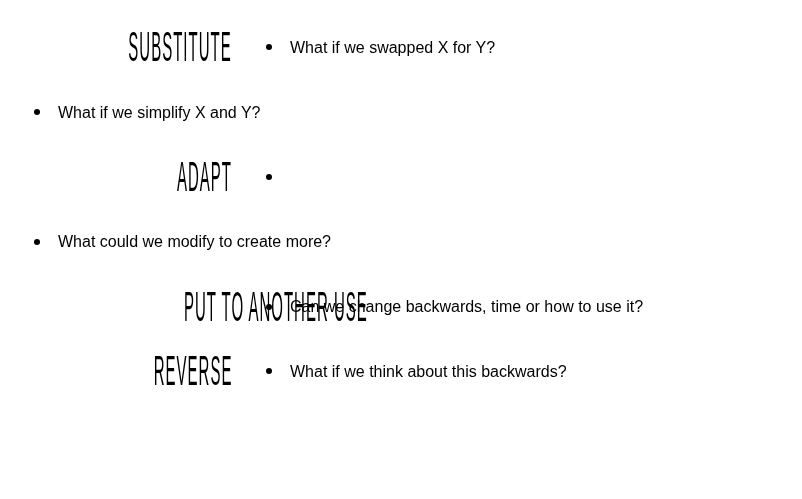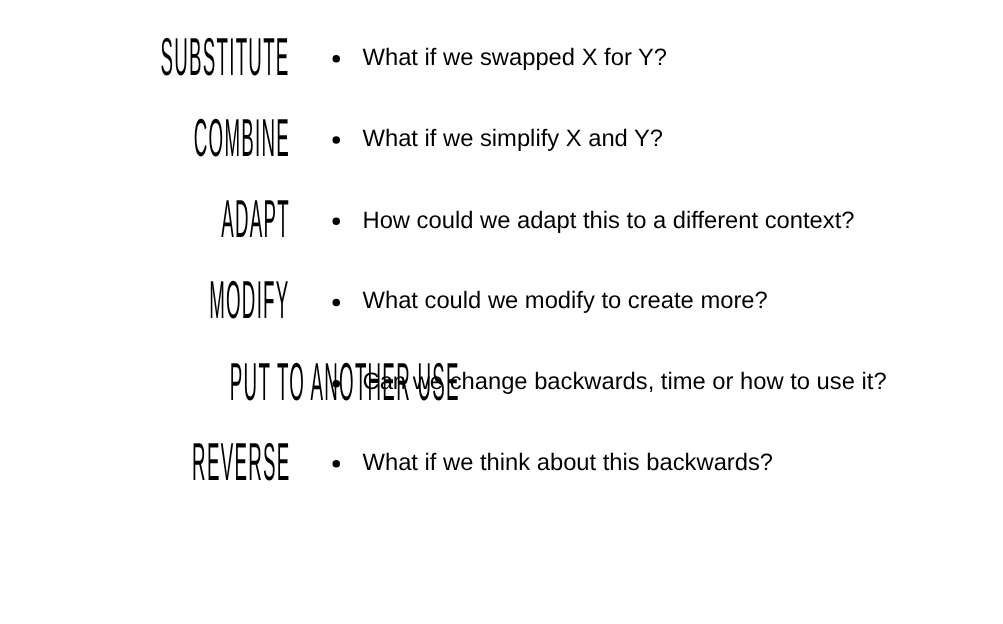--- a/index.html
+++ b/index.html
@@ -41,59 +41,52 @@
   .bullet {
     flex: 0 0 6px;
     width: 6px;
     height: 6px;
     border-radius: 50%;
     background: #000000;
     margin-left: 34px;
     margin-right: 18px;
   }
   .question {
-    font-size: 19px;
+    font-size: 16px;
     line-height: 1.2;
     white-space: nowrap;
     color: #000000;
   }
 </style>
 </head>
 <body>
 
 <div class="slide" style="background: rgb(255, 255, 255); color: rgb(0, 0, 0);">
   <div>
   <div class="row">
     <div class="label-cell">
       <span class="scamper-label">SUBSTITUTE</span>
     </div>
     <span class="bullet"></span>
     <span class="question">What if we swapped X for Y?</span>
   </div>
 
   <div class="row">
-    <div class="label-cell">
-      <span class="scamper-label">COMBINE</span>
-    </div>
     <span class="bullet"></span>
     <span class="question">What if we simplify X and Y?</span>
   </div>
 
   <div class="row">
     <div class="label-cell">
       <span class="scamper-label">ADAPT</span>
     </div>
     <span class="bullet"></span>
-    <span class="question">How could we adapt this to a different context?</span>
   </div>
 
   <div class="row">
-    <div class="label-cell">
-      <span class="scamper-label">MODIFY</span>
-    </div>
     <span class="bullet"></span>
     <span class="question">What could we modify to create more?</span>
   </div>
 
   <div class="row">
     <div class="label-cell">
       <span class="scamper-label">PUT TO ANOTHER USE</span>
     </div>
     <span class="bullet"></span>
     <span class="question">Can we change backwards, time or how to use it?</span>

